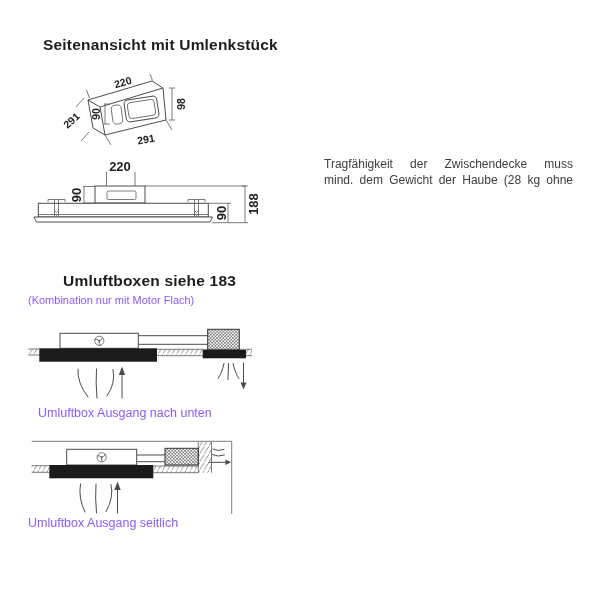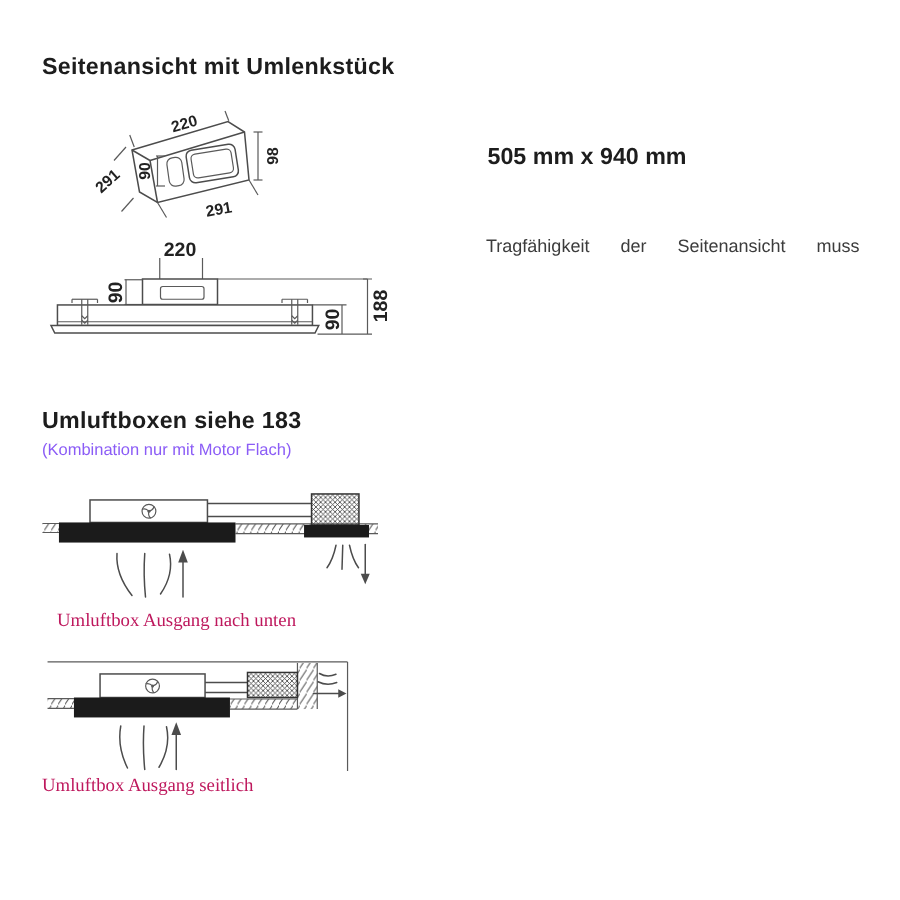--- a/index.html
+++ b/index.html
@@ -2,37 +2,37 @@
 <html><head>
 <meta charset="utf-8">
 <style>
   html,body{margin:0;padding:0;}
   body{
     width:600px;height:600px;background:#ffffff;position:relative;overflow:hidden;
     font-family:"Liberation Sans",sans-serif;color:#1f1f1f;
   }
   .abs{position:absolute;}
   .h1{font-size:15.5px;font-weight:bold;color:#1d1d1d;letter-spacing:.2px;}
-  .h2{font-size:15.5px;font-weight:bold;color:#1d1d1d;letter-spacing:.2px;}
+  .h2{font-size:15.5px;font-weight:bold;color:#1d1d1d;letter-spacing:.2px;margin-left:35px;}
   .h2sub{font-size:11px;font-weight:normal;color:#8b5cf6;}
   .big{font-size:15.5px;font-weight:bold;color:#1d1d1d;line-height:21px;}
   .note{width:249px;font-size:12px;line-height:16px;color:#3c3c3c;}
   .note .jl{text-align:justify;text-align-last:justify;}
   .note .ll{text-align:left;}
-  .cap{font-size:12.5px;color:#be185d;font-family:Liberation Serif, serif;}
+  .cap{font-size:12.5px;color:#8b5cf6;}
   svg{display:block;}
   svg text.dim{font-family:"Liberation Sans",sans-serif;font-weight:bold;fill:#222222;}
   svg .ln{stroke:#4c4c4c;stroke-width:1;fill:none;}
   svg .tn{stroke:#5a5a5a;stroke-width:0.8;fill:none;}
   svg .wh{fill:#ffffff;}
 </style>
 </head>
 <body>
 
-<div class="abs h1" style="left:28px;top:36px;">Seitenansicht mit Umlenkstück</div>
+<div class="abs h1" style="left:43px;top:36px;">Seitenansicht mit Umlenkstück</div>
 
 <svg class="abs" style="left:46px;top:72px;" width="200" height="80" viewBox="0 0 200 80">
   <g>
     <polygon class="ln wh" points="42,28 106,9 117,16 120,48 59,63 47,56"></polygon>
     <line class="ln" x1="42" y1="28" x2="54" y2="35"></line>
     <line class="ln" x1="54" y1="35" x2="117" y2="16"></line>
     <line class="ln" x1="54" y1="35" x2="59" y2="63"></line>
   </g>
 
   <rect class="tn" x="66" y="33" width="10" height="19" rx="4" transform="rotate(-8 71 42.5)"></rect>
@@ -58,24 +58,24 @@
   </g>
 
   <text class="dim" font-size="10.5" text-anchor="middle" x="77" y="14" transform="rotate(-16 77 11)">220</text>
   <text class="dim" font-size="10.5" text-anchor="middle" x="51" y="45" transform="rotate(-90 51 42)">90</text>
   <text class="dim" font-size="10.5" text-anchor="middle" x="26" y="52" transform="rotate(-42 26 49)">291</text>
   <text class="dim" font-size="10.5" text-anchor="middle" x="100" y="71" transform="rotate(-10 100 68)">291</text>
   <text class="dim" font-size="10.5" text-anchor="middle" x="136" y="35" transform="rotate(-90 136 32)">98</text>
 </svg>
 
 <div class="abs big" style="left:325px;top:94px;">
-  <div>505 mm x 940 mm</div>
 </div>
 <div class="abs note" style="left:324px;top:156px;">
-  <div class="jl">Tragfähigkeit der Seitenansicht muss</div>
+  <div class="jl">Tragfähigkeit der Zwischendecke muss</div>
+  <div class="jl">mind. dem Gewicht der Haube (28 kg ohne</div>
 </div>
 
 <svg class="abs" style="left:30px;top:158px;" width="235" height="72" viewBox="0 0 235 72">
 
   <g class="tn">
     <line x1="76.5" y1="14" x2="76.5" y2="28"></line>
     <line x1="105" y1="14" x2="105" y2="28"></line>
   </g>
 
   <g>

